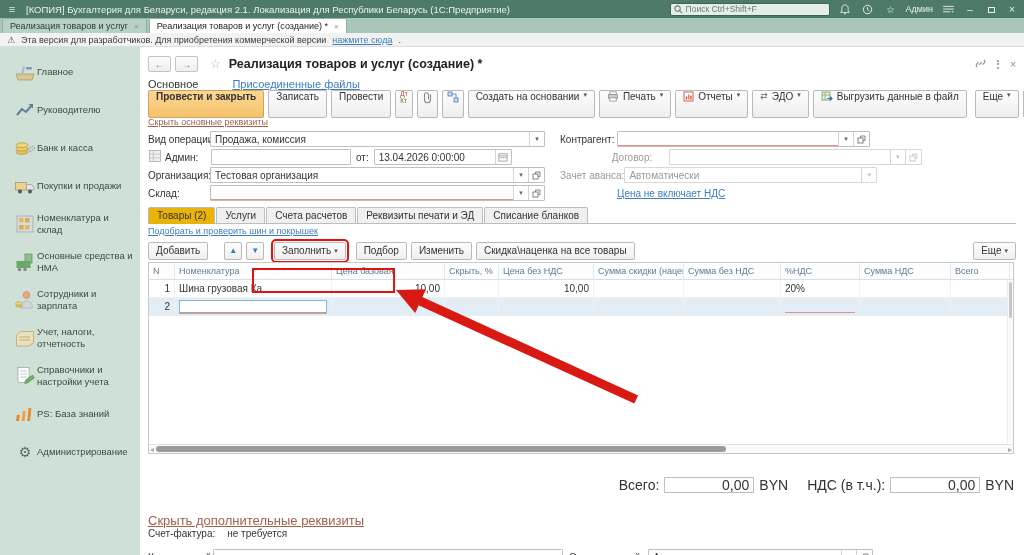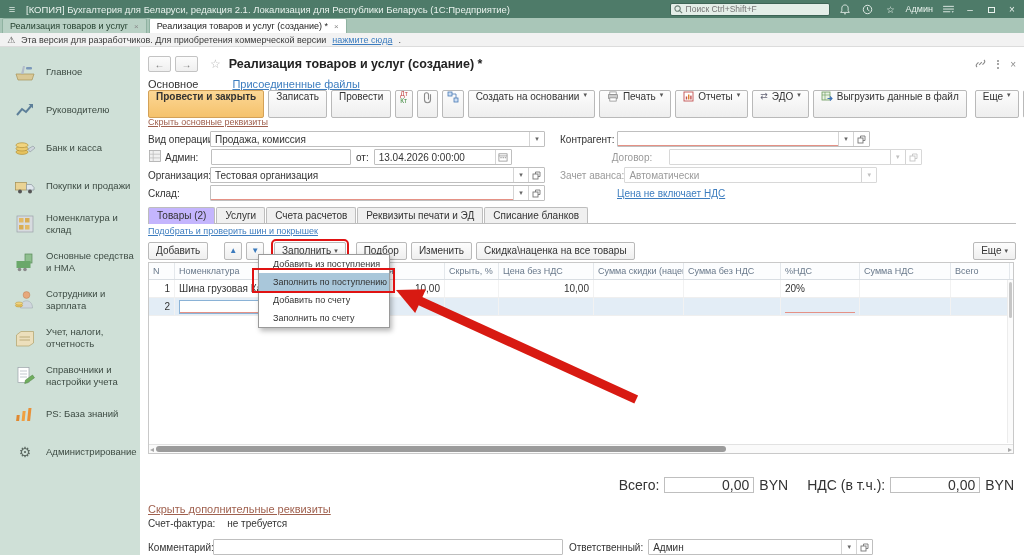--- a/index.html
+++ b/index.html
@@ -25,21 +25,21 @@
   .tab .x{color:#8a8a8a;font-size:8px}
 
   
   .warnbar{height:14px;background:#f2f2f2;border-bottom:1px solid #dcdcdc;display:flex;align-items:center;gap:6px;padding-left:7px;font-size:9px;color:#3a3a3a}
   .warn-tri{color:#4a4a4a;font-size:9px}
   .blue-link{color:#3d7dbf;text-decoration:underline;cursor:pointer}
 
   
   .body{display:flex;height:508px}
   .sidebar{width:140px;flex:none;background:#cfe0d7;padding-top:12px;overflow:hidden}
-  .side-item{display:flex;align-items:center;gap:9px;padding:0 4px 0 13px;margin-bottom:13px;min-height:25px;cursor:pointer}
+  .side-item{display:flex;align-items:center;padding:0 4px 0 13px;margin-bottom:13px;min-height:25px;cursor:pointer}
   .sicon{width:24px;flex:none;display:flex;justify-content:center}
   .slabel{font-size:9.5px;color:#3d4b43;line-height:1.2}
   .gear-glyph{font-size:14px;color:#5d6a63}
 
   .main{flex:1;background:#fff;padding:0 8px;position:relative;overflow:hidden}
 
   
   .fhead{display:flex;align-items:center;gap:4px;margin-top:6px;height:22px}
   .navbtn{width:23px;height:16px;border:1px solid #c3c3c3;border-radius:2px;background:linear-gradient(#fcfcfc,#efefef);display:flex;align-items:center;justify-content:center;color:#7a7a7a;font-size:10px}
   .fstar{color:#b9b9b9;font-size:12px;margin:0 4px 0 8px}
@@ -77,21 +77,21 @@
   .fld.disfld{border-color:#d8d8d8}
   .fld.disfld .val{color:#9a9a9a}
   .fld.disfld .dbtn{color:#c0c0c0}
   .w335{width:335px;flex:none}.w253{width:253px;flex:none}.w140{width:140px;flex:none}.w138{width:138px;flex:none}
   .gridicon{width:13px;margin:0 3px 0 1px;flex:none}
   .ot{margin:0 5px;font-size:10px}
 
   
   .ttabs{display:flex;align-items:flex-end;gap:1px;height:19px;border-bottom:1px solid #bdbdbd;margin-top:3px;padding-left:0}
   .ttab{padding:2px 8px 2px;border:1px solid #bdbdbd;border-bottom:none;background:#f0f0f0;border-radius:2px 2px 0 0;font-size:10px;color:#333;margin-bottom:0;cursor:pointer}
-  .ttab.active{background:#c4b5fd;position:relative;margin-bottom:-1px;padding-bottom:3px}
+  .ttab.active{background:#eab308;position:relative;margin-bottom:-1px;padding-bottom:3px}
   .pick{font-size:9px;height:13px;margin-top:2px}
   .ttoolbar{display:flex;gap:4px;align-items:center;height:23px}
   .sbtn{height:18px;display:inline-flex;align-items:center;gap:3px;padding:0 7px;background:linear-gradient(#fdfdfd,#efefef);border:1px solid #b9b9b9;border-radius:2px;font-size:10px;color:#333;cursor:pointer}
   .sbtn.arrbtn{padding:0 4px;color:#3a7abd;font-size:8px}
   .annotated{outline:2px solid #e01212;outline-offset:1px}
 
   
   .table{width:866px;border:1px solid #c9c9c9;position:relative;background:#fff}
   .thead{display:flex;height:17px;background:#fcfdfe;border-bottom:1px solid #d9dee3;color:#68788a;font-size:9px;align-items:stretch}
   .th{padding:0 4px;border-right:1px solid #e4e8ec;display:flex;align-items:center;overflow:hidden;white-space:nowrap}
@@ -110,21 +110,21 @@
   .hscroll{height:9px;border-top:1px solid #e2e2e2;background:#fafafa;position:relative}
   .hthumb{position:absolute;left:7px;top:1px;height:6px;width:66%;background:#9b9b9b;border-radius:3px}
   .harrow{position:absolute;top:2.5px;width:0;height:0;border-top:2.5px solid transparent;border-bottom:2.5px solid transparent}
   .harrow.left{left:1px;border-right:4px solid #a9a9a9}
   .harrow.right{right:1px;border-left:4px solid #a9a9a9}
 
   
   .totals{display:flex;justify-content:flex-end;align-items:center;gap:5px;margin-top:22px;height:18px;font-size:14px;padding-right:2px}
   .totbox{width:90px;height:16px;border:1px solid #bfbfbf;display:flex;align-items:center;justify-content:flex-end;padding:0 4px;background:#fff}
   .cur{margin-right:14px}
-  .hide2{font-size:11px;color:#a0614f;text-decoration:underline;margin-top:9px;height:12px;cursor:pointer}
+  .hide2{font-size:13px;color:#a0614f;text-decoration:underline;margin-top:19px;height:12px;cursor:pointer}
   .invoice{display:flex;align-items:center;height:15px;font-size:10px;margin-top:1px}
   .invoice .ival{margin-left:12px}
   .comment{display:flex;align-items:center;margin-top:7px;height:18px;font-size:10px}
   .w350{width:350px;flex:none}.w225{width:225px;flex:none}
   .resp-label{margin-left:6px;margin-right:5px;white-space:nowrap}
 
   
   .menu{position:absolute;left:258px;top:254px;width:132px;background:#fff;border:1px solid #9a9a9a;box-shadow:2px 3px 5px rgba(0,0,0,.28);z-index:30;font-size:9px}
   .mi{height:18px;display:flex;align-items:center;padding-left:14px;color:#333;white-space:nowrap;cursor:pointer}
   .mi.hl{background:#a9c7da}
@@ -625,26 +625,20 @@
                 <rect x="1" y="3" width="5" height="5" fill="#fff" stroke="#777" stroke-width=".9"></rect>
                 <path d="M3.5 3V1h4.5v4.5h-2" fill="none" stroke="#777" stroke-width=".9"></path>
               </svg>
             </span>
         </span>
       </div>
 
     </div>
   </div>
 
-  <div class="menu">
-    <div class="mi">Добавить из поступления</div>
-    <div class="mi hl">Заполнить по поступлению</div>
-    <div class="mi">Добавить по счету</div>
-    <div class="mi">Заполнить по счету</div>
-  </div>
   <div class="redbox"></div>
   <svg class="arrow" width="1024" height="555" viewBox="0 0 1024 555">
     <g transform="translate(396,290) rotate(24.5)" fill="#d81a12">
       <polygon points="0,0 27,-13 27,13"></polygon>
       <rect x="25" y="-4.5" width="239" height="9"></rect>
     </g>
   </svg>
 
 </div>
 

